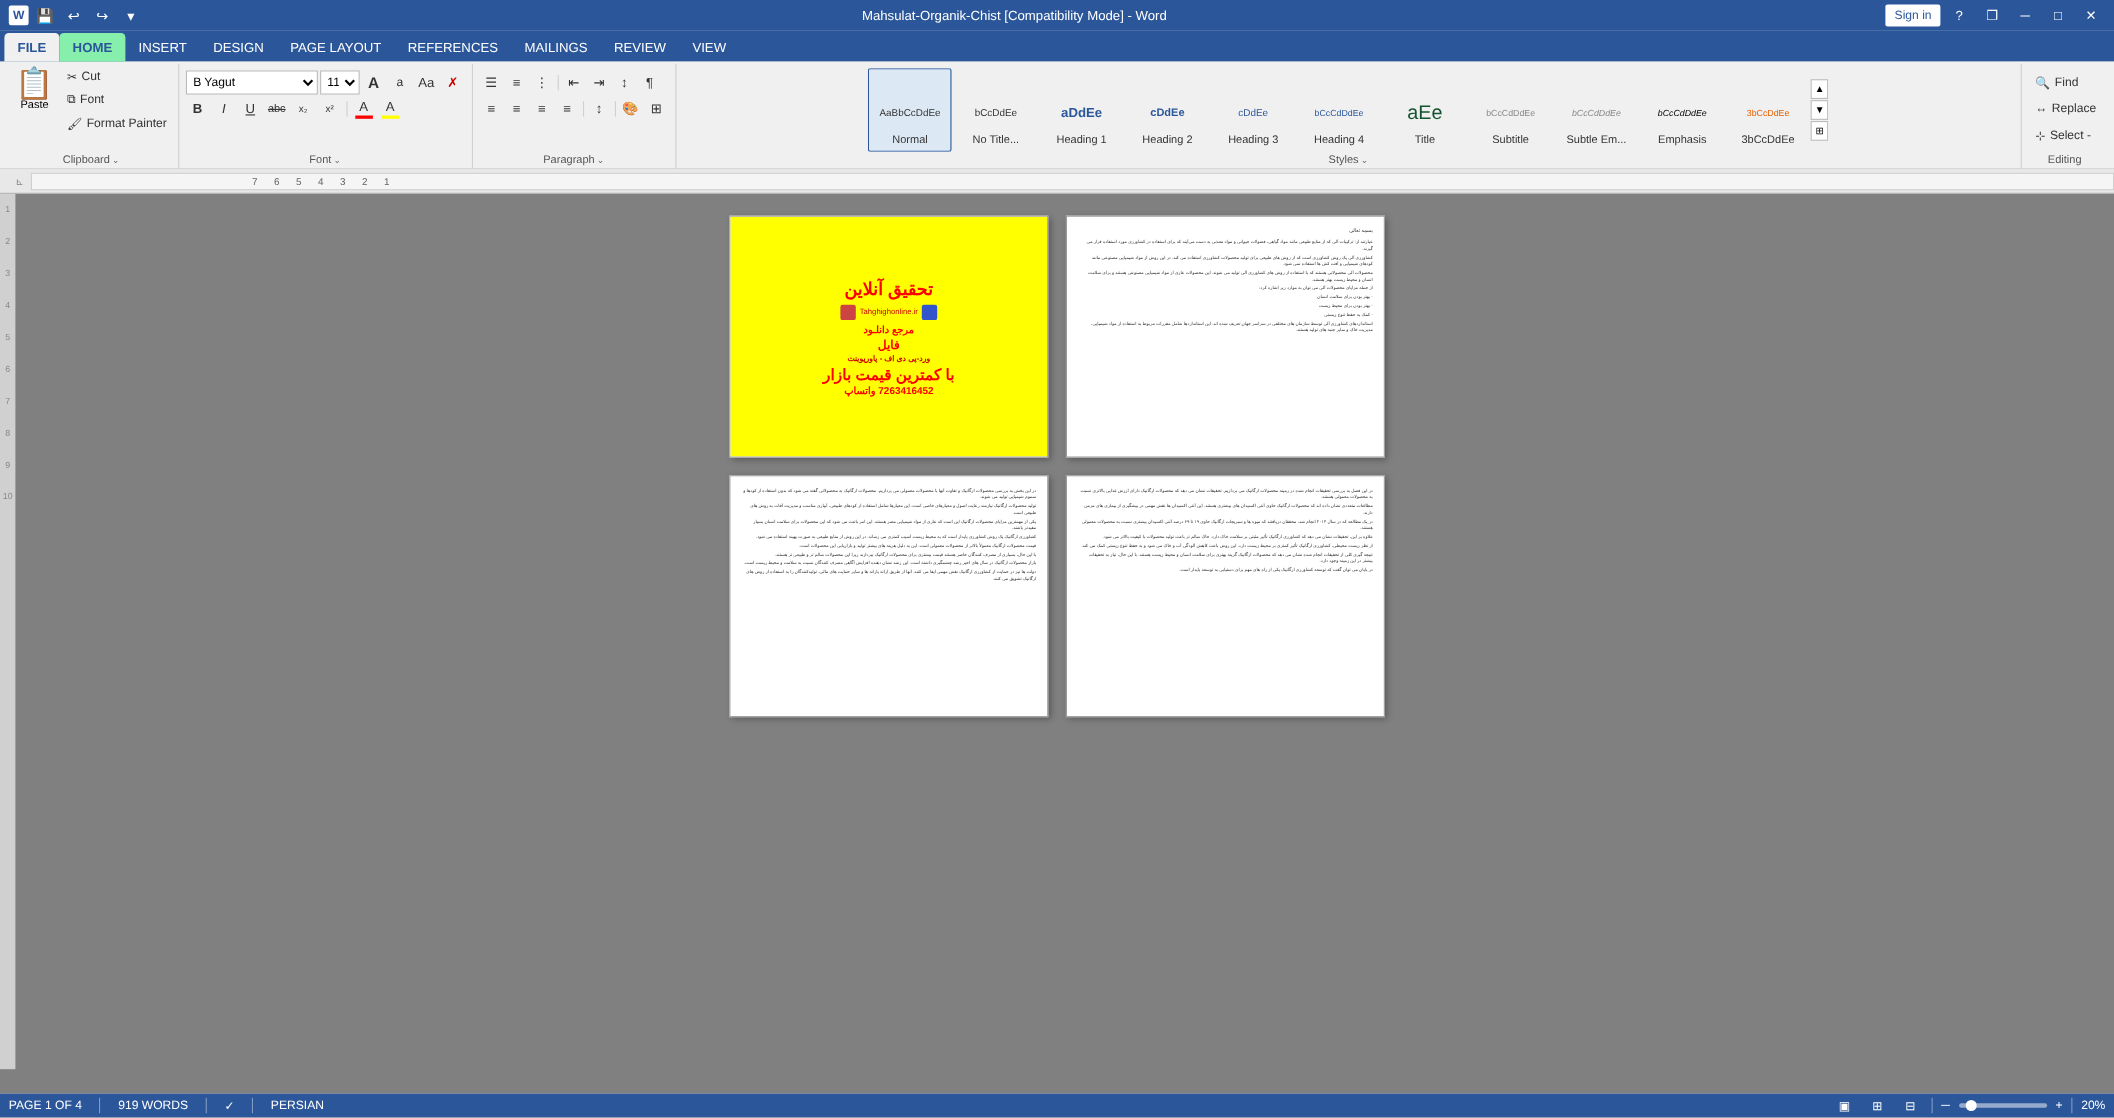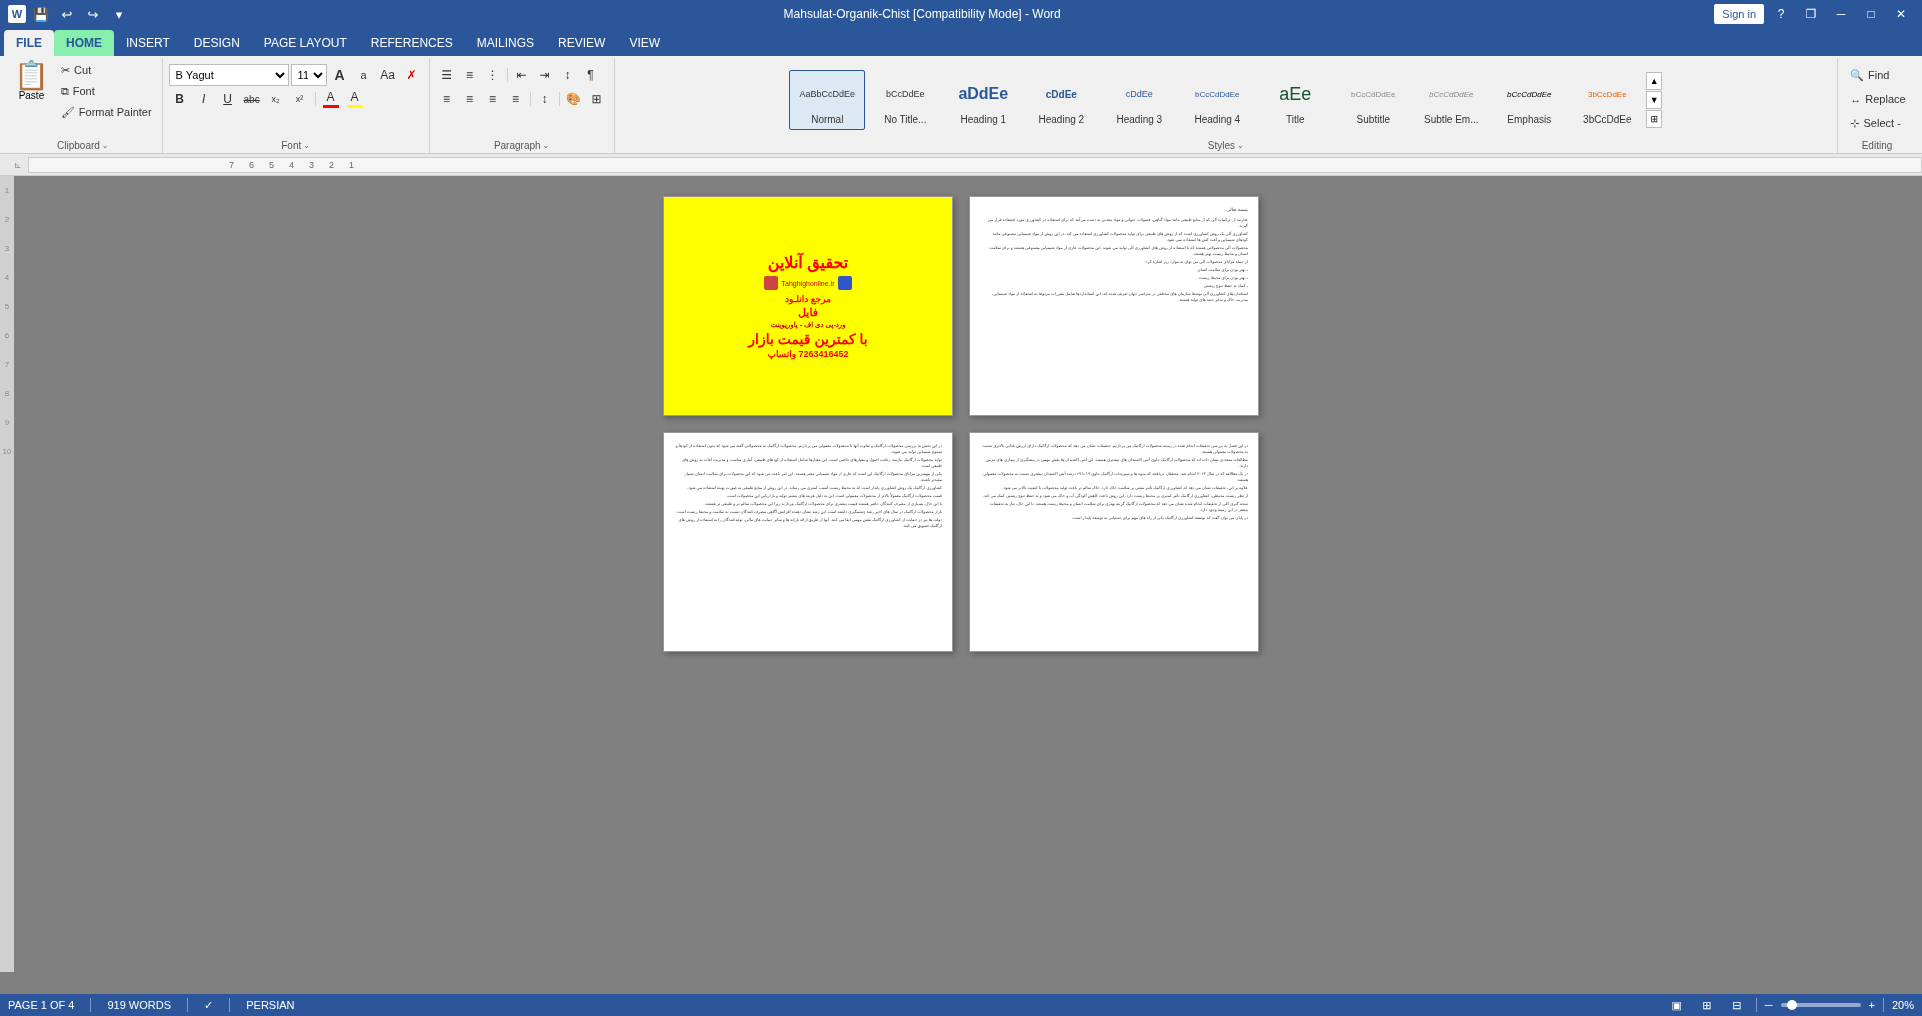--- a/index.html
+++ b/index.html
@@ -109,21 +109,21 @@
     .icon-btn {
       width: 22px; height: 22px; display: flex; align-items: center; justify-content: center;
       cursor: pointer; border-radius: 2px; font-size: 12px; color: #333; border: 1px solid transparent;
     }
 
     
     .styles-area {
       display: flex; align-items: center; gap: 2px; overflow: hidden;
     }
     .style-item {
-      height: 60px; width: 76px; display: flex; flex-direction: column; align-items: center; justify-content: flex-end;
+      height: 76px; width: 76px; display: flex; flex-direction: column; align-items: center; justify-content: flex-end;
       cursor: pointer; border: 1px solid transparent; border-radius: 2px; padding-bottom: 4px;
     }
     .style-item.active { border-color: #2b579a; background: #dce9f5; }
     .style-preview { font-size: 11px; height: 40px; display: flex; align-items: center; justify-content: center; width: 100%; }
     .style-name { font-size: 10px; color: #333; }
     .styles-scroll-btns { display: flex; flex-direction: column; gap: 1px; }
     .scroll-btn {
       width: 16px; height: 18px; display: flex; align-items: center; justify-content: center;
       cursor: pointer; border: 1px solid #bbb; background: white; font-size: 9px;
     }
@@ -374,21 +374,21 @@
           <div class="style-preview" style="font-size:9px; color:#333;">AaBbCcDdEe</div>
           <div class="style-name">Normal</div>
         </div>
 
         <div class="style-item">
           <div class="style-preview" style="font-size:9px; color:#333;">bCcDdEe</div>
           <div class="style-name">No Title...</div>
         </div>
 
         <div class="style-item">
-          <div class="style-preview" style="font-size:16px; color:#2b579a; font-weight:bold;">aDdEe</div>
+          <div class="style-preview" style="font-size:12px; color:#2b579a; font-weight:bold;">aDdEe</div>
           <div class="style-name">Heading 1</div>
         </div>
 
         <div class="style-item">
           <div class="style-preview" style="font-size:10px; color:#2b579a; font-weight:bold;">cDdEe</div>
           <div class="style-name">Heading 2</div>
         </div>
 
         <div class="style-item">
           <div class="style-preview" style="font-size:9px; color:#2b579a;">cDdEe</div>

